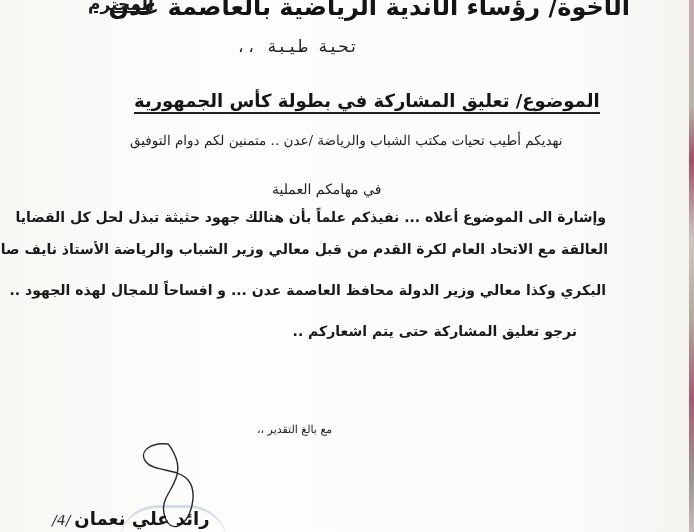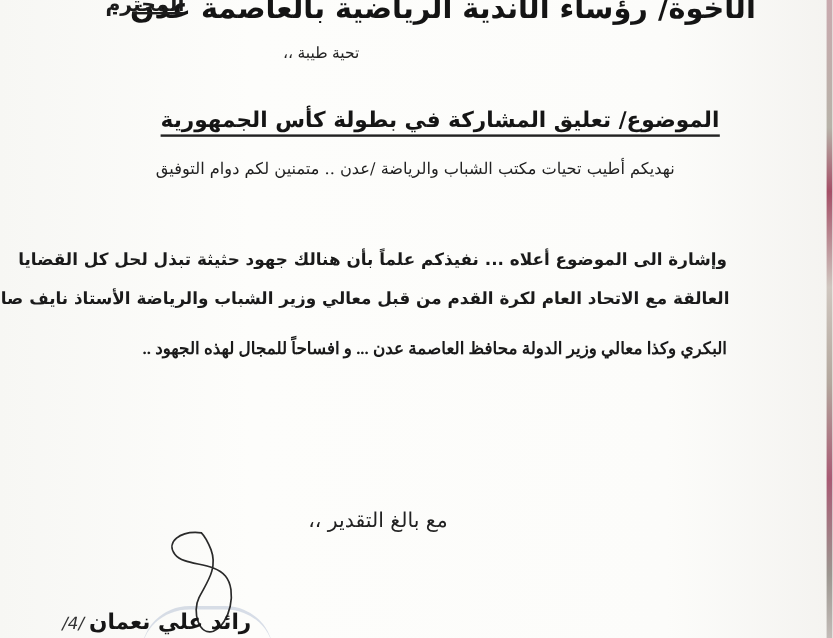--- a/index.html
+++ b/index.html
@@ -26,22 +26,22 @@
       font-size: 24px; font-weight: bold; color: #141414;
       letter-spacing: -0.3px;
     }
     .honorific {
       top: -6px; left: 88px;
       font-size: 17px; font-weight: bold; color: #1c1c1c;
       text-decoration: underline; text-decoration-thickness: 2px;
     }
     .greeting {
       top: 36px; left: 236px;
-      font-family: Liberation Sans, sans-serif;
-      font-size: 13px; color: #222;
+      font-family: Liberation Mono, monospace;
+      font-size: 17px; color: #222;
     }
     .subject {
       top: 90px; left: 134px;
       font-size: 18px; font-weight: bold; color: #151515;
       border-bottom: 2px solid #222; padding-bottom: 0px; line-height: 22px;
     }
     .intro {
       top: 132px; left: 130px;
       font-family: "DejaVu Serif", serif;
       font-size: 13.5px; color: #1f1f1f;
@@ -49,32 +49,32 @@
     .wishes {
       top: 181px; left: 272px;
       font-family: "DejaVu Serif", serif;
       font-size: 14px; color: #222;
     }
     .body-line {
       font-size: 14px; font-weight: bold; color: #1a1a1a;
     }
     .l1 { top: 209px; right: 88px; margin-left: 17px; }
     .l2 { top: 241px; right: 86px; }
-    .l3 { top: 282px; right: 88px; font-family: Liberation Serif, serif; }
+    .l3 { top: 282px; right: 88px; }
     .l4 { top: 323px; right: 117px; }
     .l5 { top: 353px; right: 144px; }
     .bullet {
       display: inline-block; width: 9px; height: 9px;
       border: 1.3px solid #333; border-radius: 50%;
       margin-left: 9px; vertical-align: middle;
     }
     .closing {
       top: 423px; left: 257px;
       font-family: "DejaVu Serif", serif;
-      font-size: 17px; color: #222;
+      font-size: 11px; color: #222;
     }
     .signature {
       position: absolute; left: 130px; top: 440px; width: 90px; height: 92px;
     }
     .stamp-arc {
       position: absolute; left: 118px; top: 505px; width: 110px; height: 40px;
       border-top: 3px solid rgba(120,140,180,0.28);
       border-radius: 55px 55px 0 0;
     }
     .signer {
@@ -94,24 +94,26 @@
   <div class="edge-strip"></div>
 
   <div class="abs addressee">الأخوة/ رؤساء الأندية الرياضية بالعاصمة عدن</div>
   <div class="abs honorific">المحترم</div>
 
   <div class="abs greeting">تحية طيبة ،،</div>
 
   <div class="abs subject">الموضوع/ تعليق المشاركة في بطولة كأس الجمهورية</div>
 
   <div class="abs intro">نهديكم أطيب تحيات مكتب الشباب والرياضة /عدن .. متمنين لكم دوام التوفيق</div>
+  <div class="abs wishes">في مهامكم العملية</div>
 
   <div class="abs body-line l1">وإشارة الى الموضوع أعلاه ... نفيذكم علماً بأن هنالك جهود حثيثة تبذل لحل كل القضايا</div>
   <div class="abs body-line l2">العالقة مع الاتحاد العام لكرة القدم من قبل معالي وزير الشباب والرياضة الأستاذ نايف صالح</div>
   <div class="abs body-line l3">البكري وكذا معالي وزير الدولة محافظ العاصمة عدن ... و افساحاً للمجال لهذه الجهود ..</div>
+  <div class="abs body-line l4">نرجو تعليق المشاركة حتى يتم اشعاركم ..</div>
 
 
   <div class="abs closing">مع بالغ التقدير ،،</div>
 
   <div class="stamp-arc"></div>
 
   <svg class="signature" viewBox="0 0 90 92">
     <path d="M38 4 C 20 2, 8 12, 16 22 C 24 32, 48 28, 58 40 C 68 52, 62 80, 48 86 C 36 90, 30 70, 36 58 C 42 46, 52 34, 46 18 C 42 8, 38 4, 38 4 Z" fill="none" stroke="#2a2a2a" stroke-width="1.4" stroke-linecap="round"></path>
   </svg>
 

